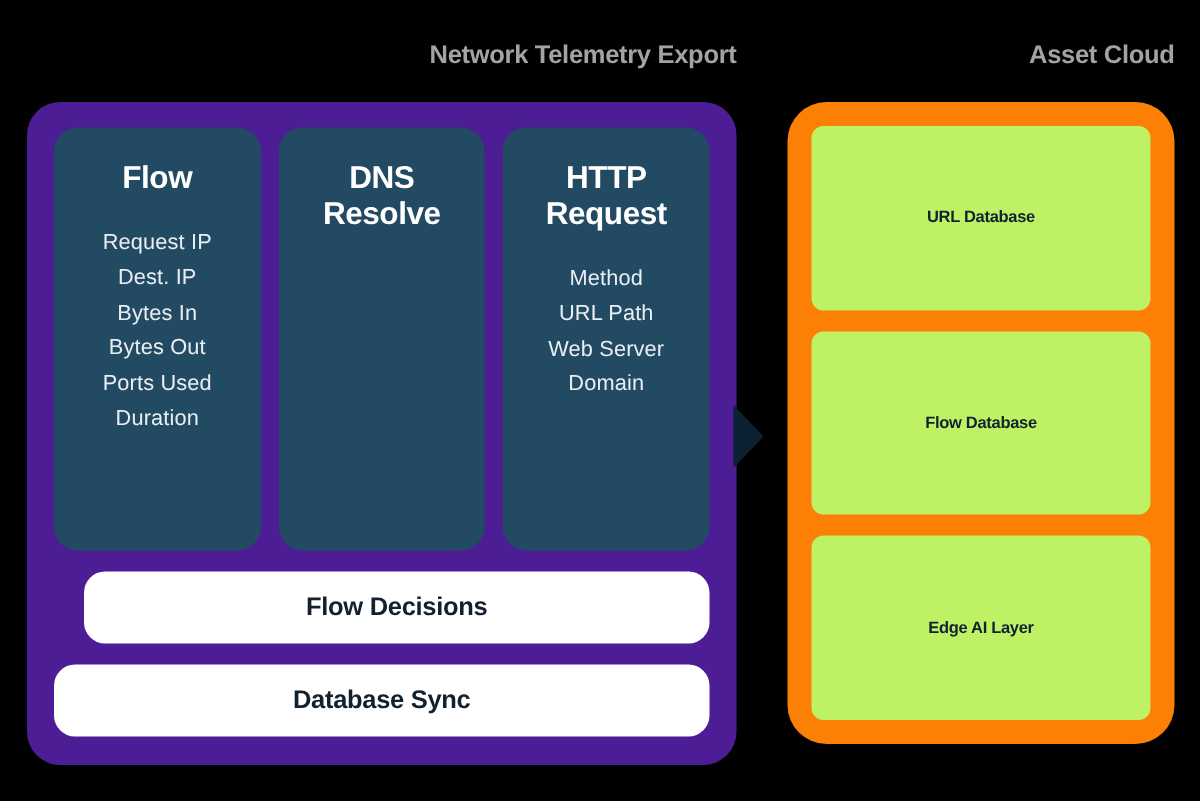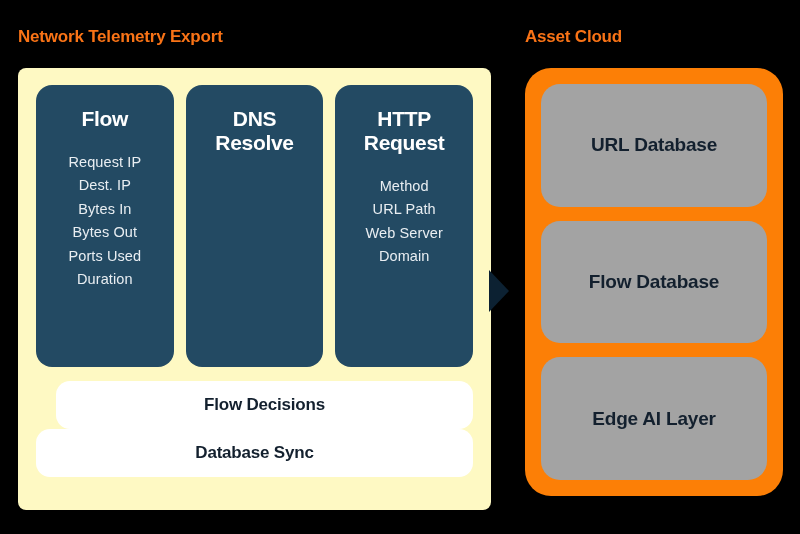--- a/index.html
+++ b/index.html
@@ -22,36 +22,36 @@
     height: 534px;
     background: #000000;
   }
 
   
   .section-title {
     position: absolute;
     font-size: 17px;
     font-weight: bold;
     letter-spacing: -0.2px;
-    color: #f97316;      
+    color: #a3a3a3;      
     white-space: nowrap;
-    text-align: left;
+    text-align: right;
   }
   #title-left  { left: 18px;  top: 27px; width: 473px; }
   #title-right { left: 525px; top: 27px; width: 258px; }
 
   
   .dark-panel {
     position: absolute;
     left: 18px;
     top: 68px;
     width: 473px;
     height: 442px;
-    background: #fef9c3;
-    border-radius: 8px;
+    background: #4c1d95;
+    border-radius: 22px;
     box-sizing: border-box;
     padding: 17px 18px 18px 18px;
   }
 
   .columns {
     display: flex;
     gap: 12px;
     height: 282px;
   }
   .column-card {
@@ -88,21 +88,21 @@
     height: 48px;
     display: flex;
     align-items: center;
     justify-content: center;
     color: #13202e;
     font-size: 17px;
     font-weight: bold;
     letter-spacing: -0.2px;
   }
   .white-bar.first { margin-top: 14px; margin-left: 20px; }
-  .white-bar.second { }
+  .white-bar.second { margin-top: 14px; }
 
   
   .arrow {
     position: absolute;
     left: 489px;
     top: 270px;
     width: 0;
     height: 0;
     border-top: 21px solid transparent;
     border-bottom: 21px solid transparent;
@@ -119,27 +119,27 @@
     background: #fc7f06;
     border-radius: 26px;
     box-sizing: border-box;
     padding: 16px;
     display: flex;
     flex-direction: column;
     gap: 14px;
   }
   .orange-card {
     flex: 1 1 0;
-    background: #a3a3a3;
-    border-radius: 19px;
+    background: #bef264;
+    border-radius: 8px;
     display: flex;
     align-items: center;
     justify-content: center;
     color: #13202e;
-    font-size: 19px;
+    font-size: 11px;
     font-weight: bold;
     letter-spacing: -0.2px;
     text-align: center;
   }
 </style>
 </head>
 <body>
 
 <div class="canvas">
 

